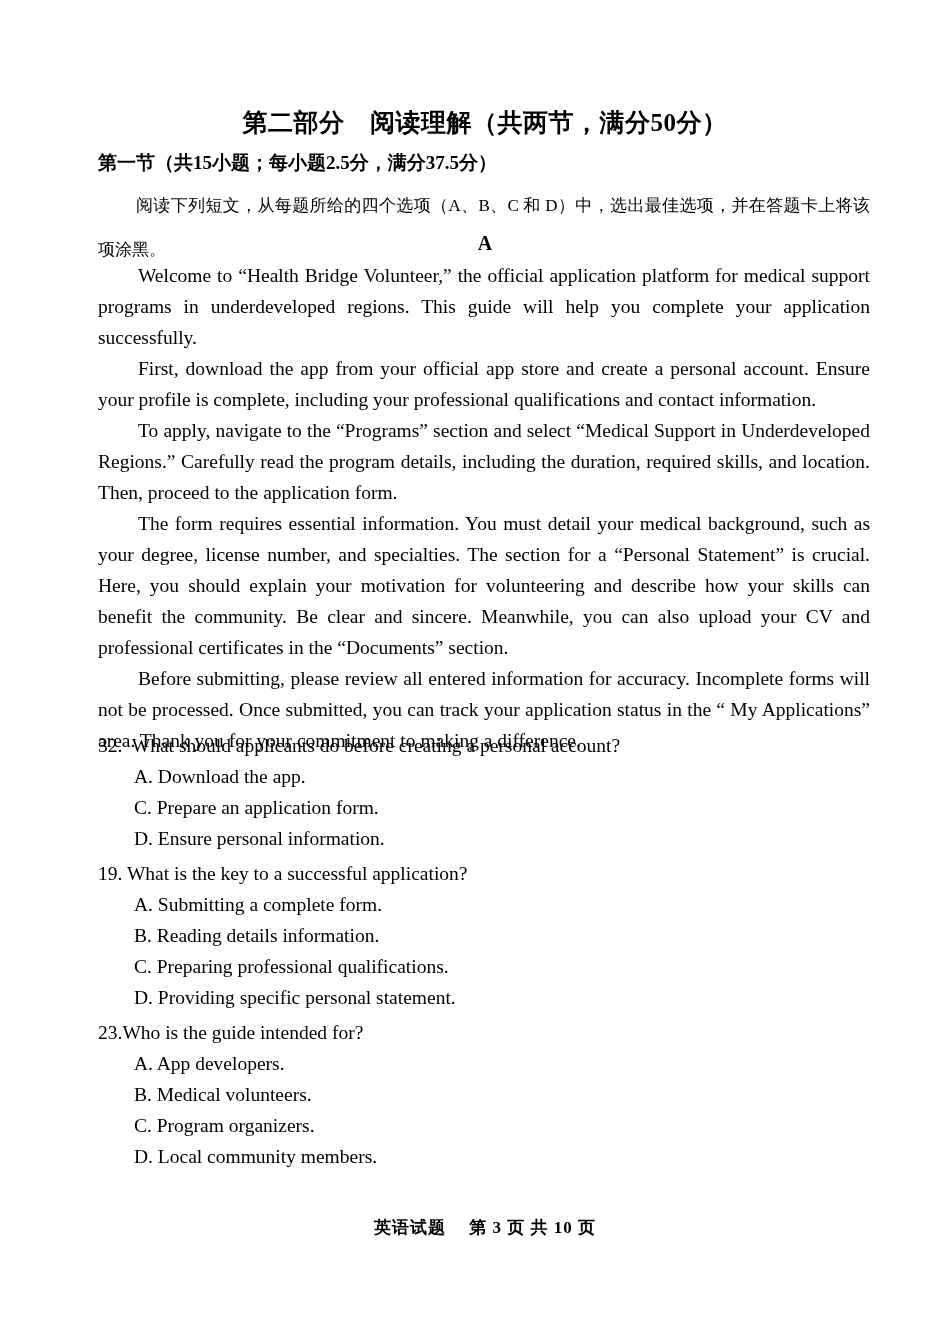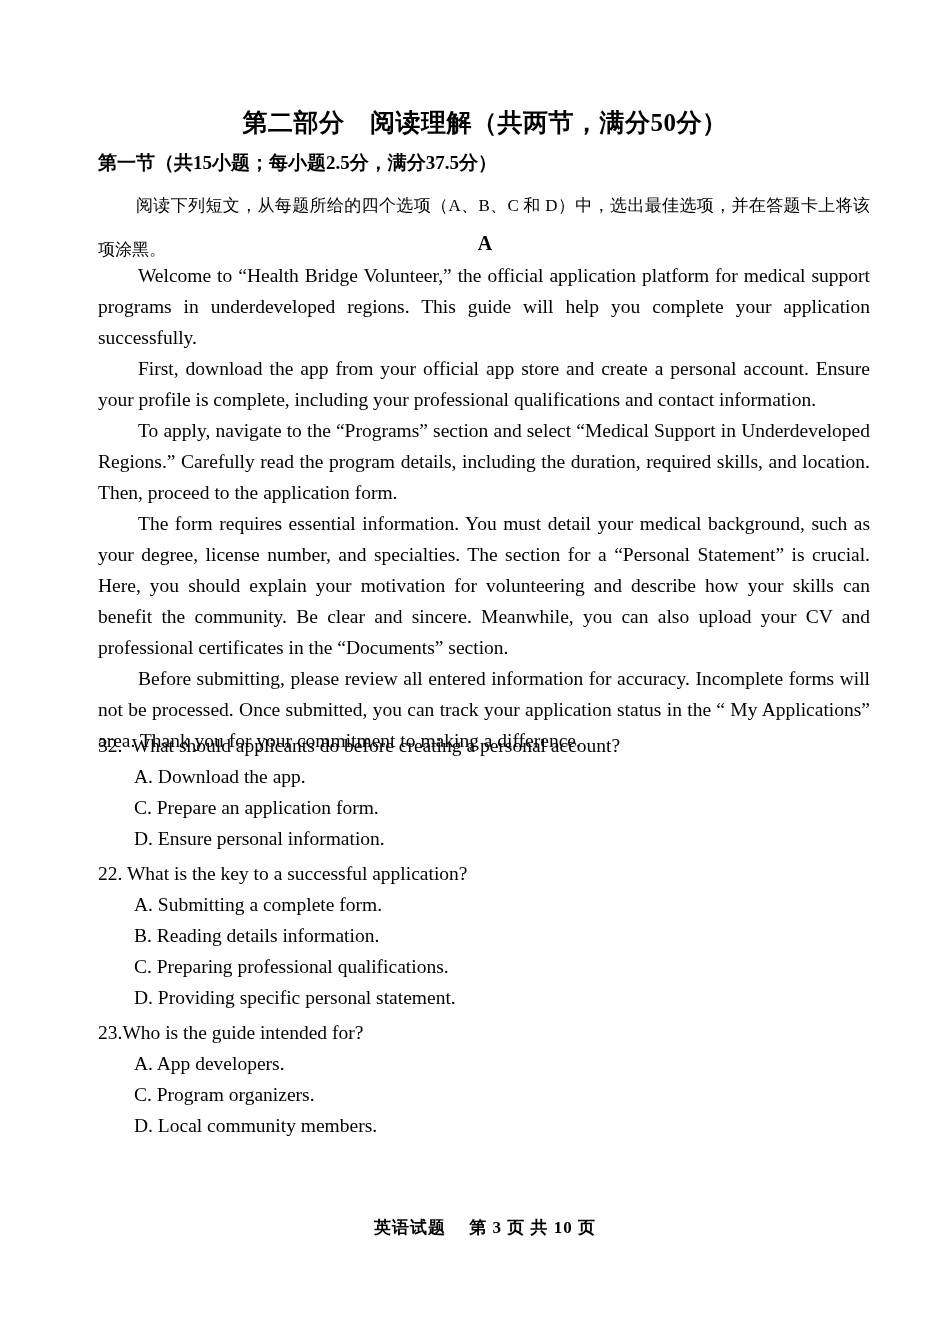--- a/index.html
+++ b/index.html
@@ -150,30 +150,31 @@
   <div class="questions">
 
     <div class="question-block">
       <div class="q-stem">32.  What should applicants do before creating a personal account?</div>
       <div class="q-option">A. Download the app.</div>
       <div class="q-option">C. Prepare an application form.</div>
       <div class="q-option">D. Ensure personal information.</div>
     </div>
 
     <div class="question-block">
-      <div class="q-stem">22. What is the key to a successful application?</div>
+      <div class="q-stem">19. What is the key to a successful application?</div>
       <div class="q-option">A. Submitting a complete form.</div>
       <div class="q-option">B. Reading details information.</div>
       <div class="q-option">C. Preparing professional qualifications.</div>
       <div class="q-option">D. Providing specific personal statement.</div>
     </div>
 
     <div class="question-block">
       <div class="q-stem">23.Who is the guide intended for?</div>
       <div class="q-option">A. App developers.</div>
+      <div class="q-option">B. Medical volunteers.</div>
       <div class="q-option">C. Program organizers.</div>
       <div class="q-option">D. Local community members.</div>
     </div>
 
   </div>
 
   <div class="footer">英语试题　 第 3 页 共 10 页</div>
 
 </div>
 

